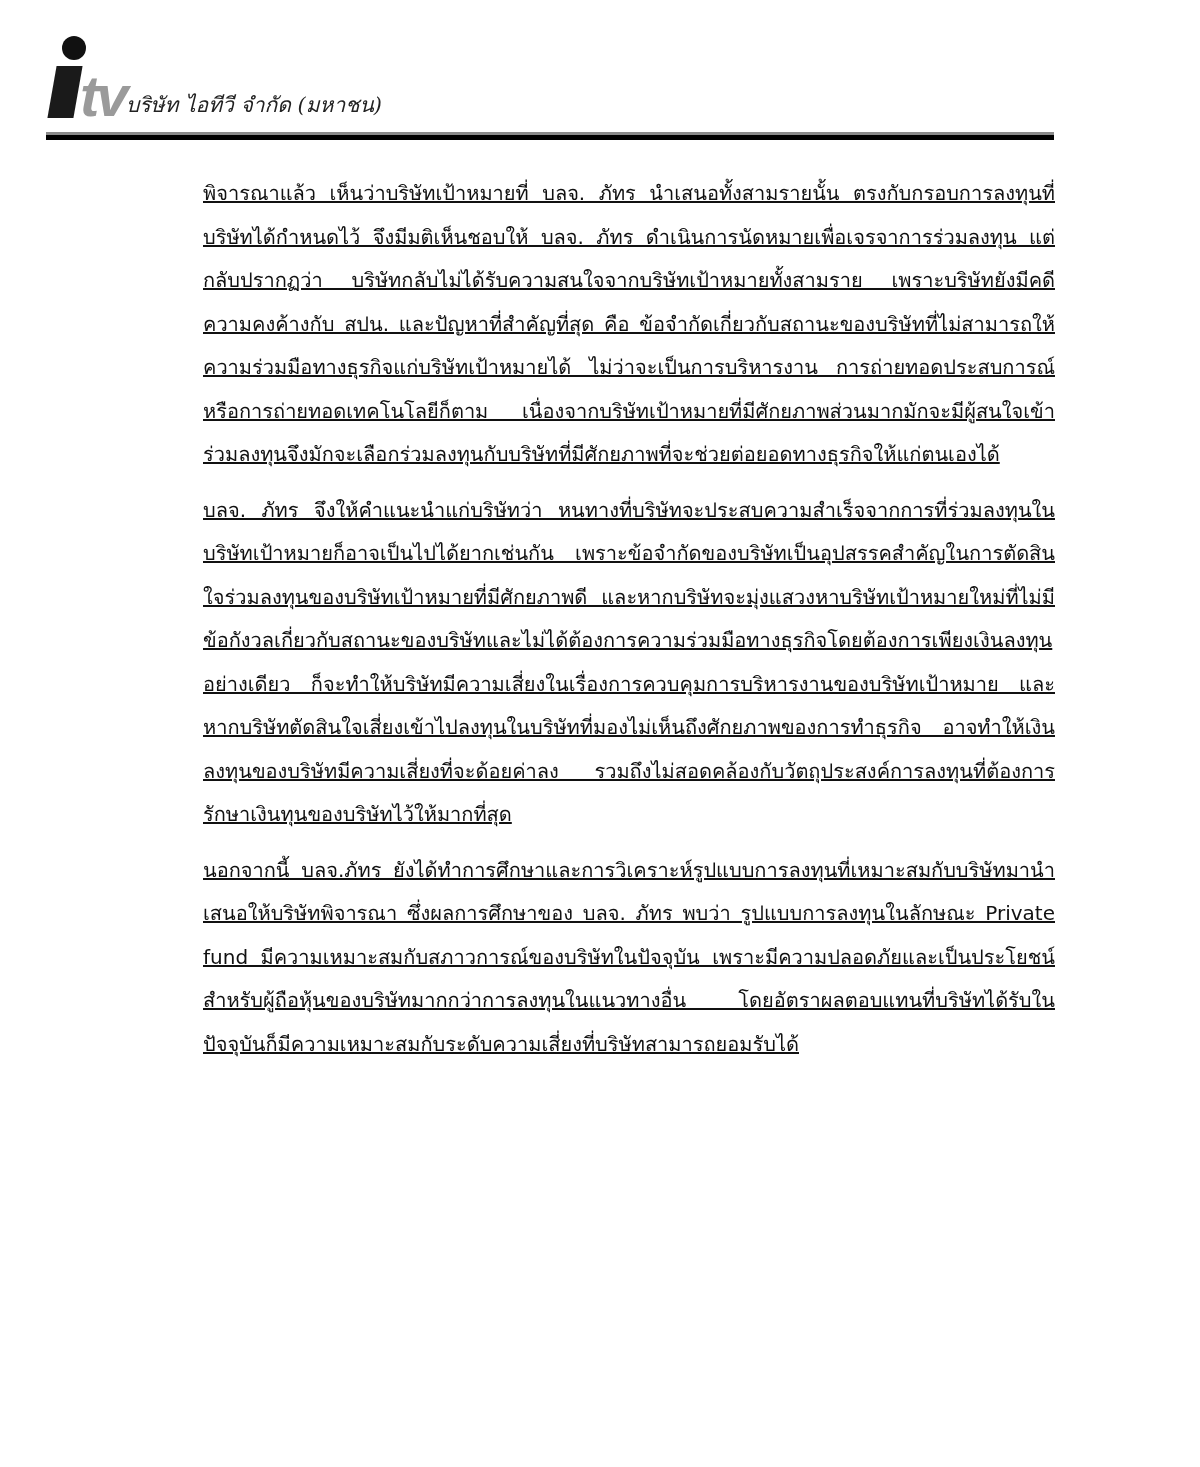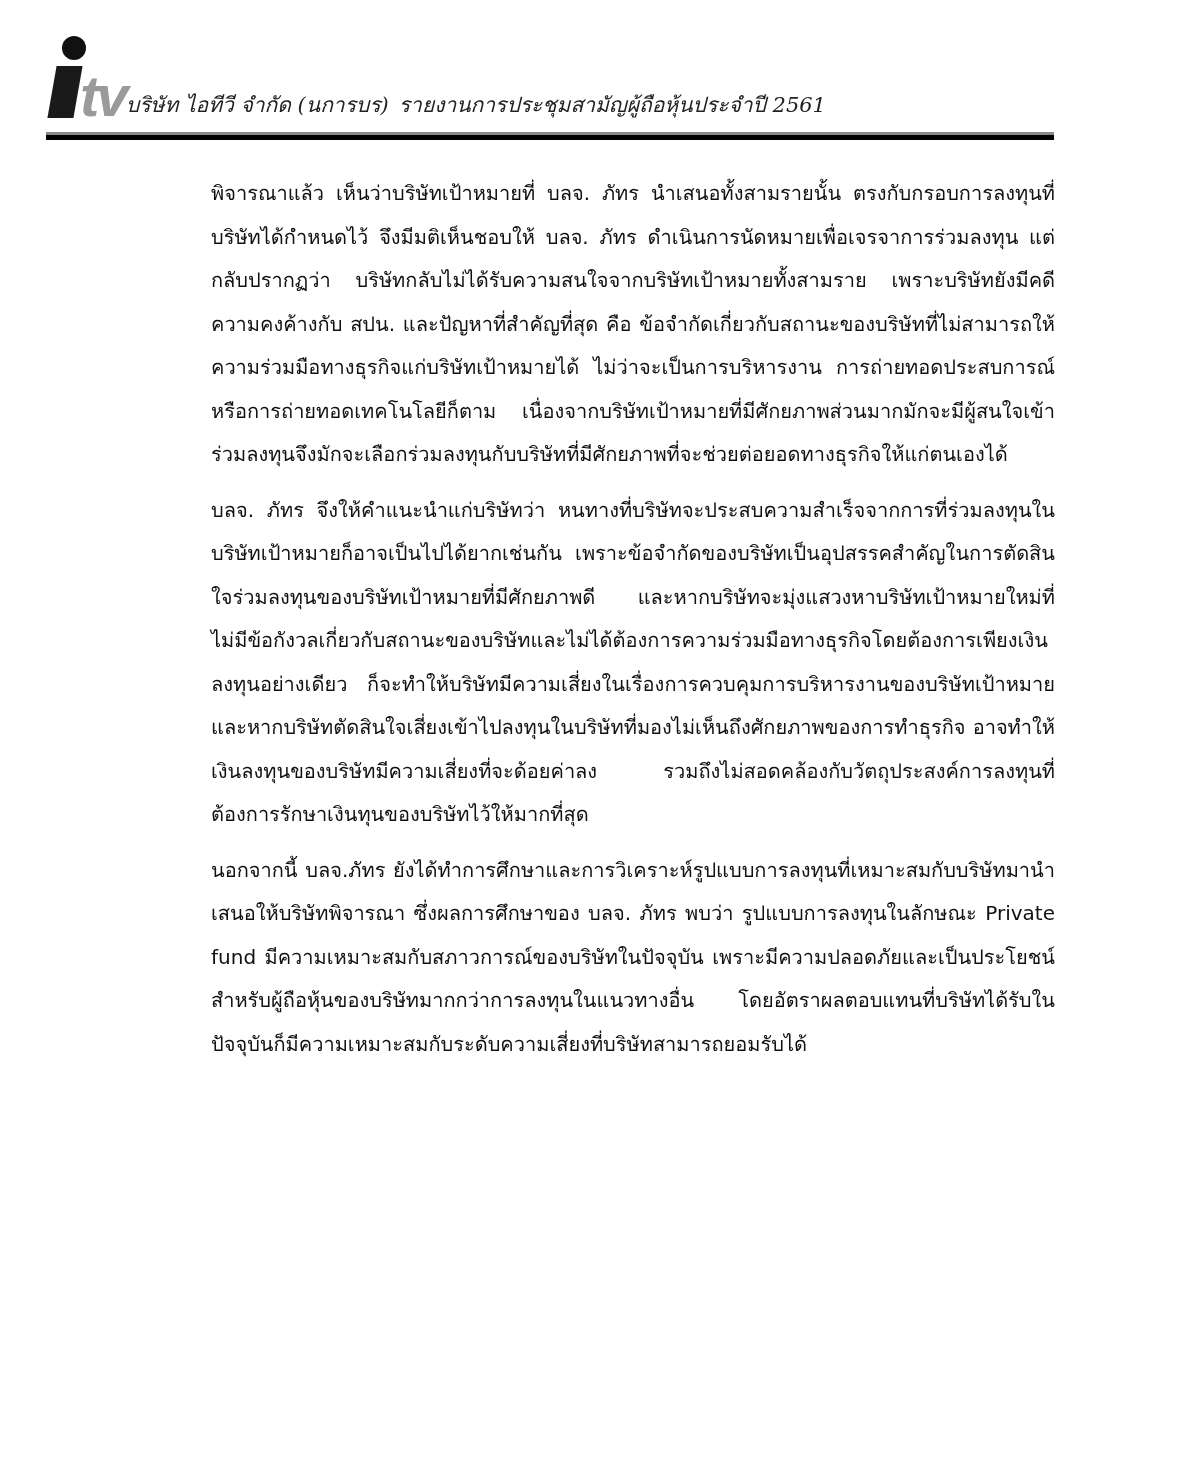--- a/index.html
+++ b/index.html
@@ -6,33 +6,32 @@
     body { width: 1200px; height: 1467px; position: relative; overflow: hidden; color: #111; }
     .header { position: absolute; left: 0; top: 0; width: 976px; height: 145px; }
     .logo { position: absolute; left: 48px; top: 36px; width: 80px; height: 84px; }
     .logo .dot { position: absolute; left: 14px; top: 0; width: 24px; height: 24px; border-radius: 50%; background: #111; }
     .logo .i-stem { position: absolute; left: 4px; top: 30px; width: 26px; height: 52px; background: #1a1a1a; transform: skewX(-10deg); }
     .logo .tv { position: absolute; left: 32px; top: 36px; font-family: "Liberation Sans", sans-serif; font-weight: bold; font-style: italic; font-size: 58px; line-height: 48px; color: #9a9a9a; letter-spacing: -3px; }
     .company { position: absolute; left: 126px; top: 88px; font-family: "DejaVu Serif", serif; font-style: italic; font-size: 21px; color: #222; }
     .report-title { position: absolute; right: 150px; top: 88px; font-family: "DejaVu Serif", serif; font-style: italic; font-size: 21px; color: #222; }
     .rule { position: absolute; left: 46px; top: 132px; width: 1008px; height: 8px; background: linear-gradient(#8a8a8a 0 40%, #000 40% 100%); }
     .content { position: absolute; left: 203px; top: 172px; width: 852px; font-family: "DejaVu Sans", sans-serif; font-size: 20px; line-height: 43.5px; color: #111; }
-    .para { margin: 0 0 12px 8px; text-align: justify; text-align-last: left; }
+    .para { margin: 0 0 12px 0; text-align: justify; text-align-last: left; text-decoration: underline; }
   </style>
 </head>
 <body>
 
 <div class="header">
   <div class="logo">
     <div class="dot"></div>
     <div class="i-stem"></div>
     <div class="tv">tv</div>
   </div>
-  <div class="company">บริษัท ไอทีวี จำกัด (นการบร)</div>
-  <div class="report-title">รายงานการประชุมสามัญผู้ถือหุ้นประจำปี 2561</div>
+  <div class="company">บริษัท ไอทีวี จำกัด (มหาชน)</div>
   <div class="rule"></div>
 </div>
 
 <div class="content">
   <p class="para">พิจารณาแล้ว เห็นว่าบริษัทเป้าหมายที่ บลจ. ภัทร นำเสนอทั้งสามรายนั้น ตรงกับกรอบการลงทุนที่บริษัทได้กำหนดไว้ จึงมีมติเห็นชอบให้ บลจ. ภัทร ดำเนินการนัดหมายเพื่อเจรจาการร่วมลงทุน แต่กลับปรากฏว่า บริษัทกลับไม่ได้รับความสนใจจากบริษัทเป้าหมายทั้งสามราย เพราะบริษัทยังมีคดีความคงค้างกับ สปน. และปัญหาที่สำคัญที่สุด คือ ข้อจำกัดเกี่ยวกับสถานะของบริษัทที่ไม่สามารถให้ความร่วมมือทางธุรกิจแก่บริษัทเป้าหมายได้ ไม่ว่าจะเป็นการบริหารงาน การถ่ายทอดประสบการณ์ หรือการถ่ายทอดเทคโนโลยีก็ตาม เนื่องจากบริษัทเป้าหมายที่มีศักยภาพส่วนมากมักจะมีผู้สนใจเข้าร่วมลงทุนจึงมักจะเลือกร่วมลงทุนกับบริษัทที่มีศักยภาพที่จะช่วยต่อยอดทางธุรกิจให้แก่ตนเองได้</p>
   <p class="para">บลจ. ภัทร จึงให้คำแนะนำแก่บริษัทว่า หนทางที่บริษัทจะประสบความสำเร็จจากการที่ร่วมลงทุนในบริษัทเป้าหมายก็อาจเป็นไปได้ยากเช่นกัน เพราะข้อจำกัดของบริษัทเป็นอุปสรรคสำคัญในการตัดสินใจร่วมลงทุนของบริษัทเป้าหมายที่มีศักยภาพดี    และหากบริษัทจะมุ่งแสวงหาบริษัทเป้าหมายใหม่ที่ไม่มีข้อกังวลเกี่ยวกับสถานะของบริษัทและไม่ได้ต้องการความร่วมมือทางธุรกิจโดยต้องการเพียงเงินลงทุนอย่างเดียว  ก็จะทำให้บริษัทมีความเสี่ยงในเรื่องการควบคุมการบริหารงานของบริษัทเป้าหมาย  และหากบริษัทตัดสินใจเสี่ยงเข้าไปลงทุนในบริษัทที่มองไม่เห็นถึงศักยภาพของการทำธุรกิจ อาจทำให้เงินลงทุนของบริษัทมีความเสี่ยงที่จะด้อยค่าลง รวมถึงไม่สอดคล้องกับวัตถุประสงค์การลงทุนที่ต้องการรักษาเงินทุนของบริษัทไว้ให้มากที่สุด</p>
   <p class="para">นอกจากนี้ บลจ.ภัทร ยังได้ทำการศึกษาและการวิเคราะห์รูปแบบการลงทุนที่เหมาะสมกับบริษัทมานำเสนอให้บริษัทพิจารณา ซึ่งผลการศึกษาของ บลจ. ภัทร พบว่า รูปแบบการลงทุนในลักษณะ Private fund มีความเหมาะสมกับสภาวการณ์ของบริษัทในปัจจุบัน เพราะมีความปลอดภัยและเป็นประโยชน์สำหรับผู้ถือหุ้นของบริษัทมากกว่าการลงทุนในแนวทางอื่น โดยอัตราผลตอบแทนที่บริษัทได้รับในปัจจุบันก็มีความเหมาะสมกับระดับความเสี่ยงที่บริษัทสามารถยอมรับได้</p>
 </div>
 
 </body></html>

